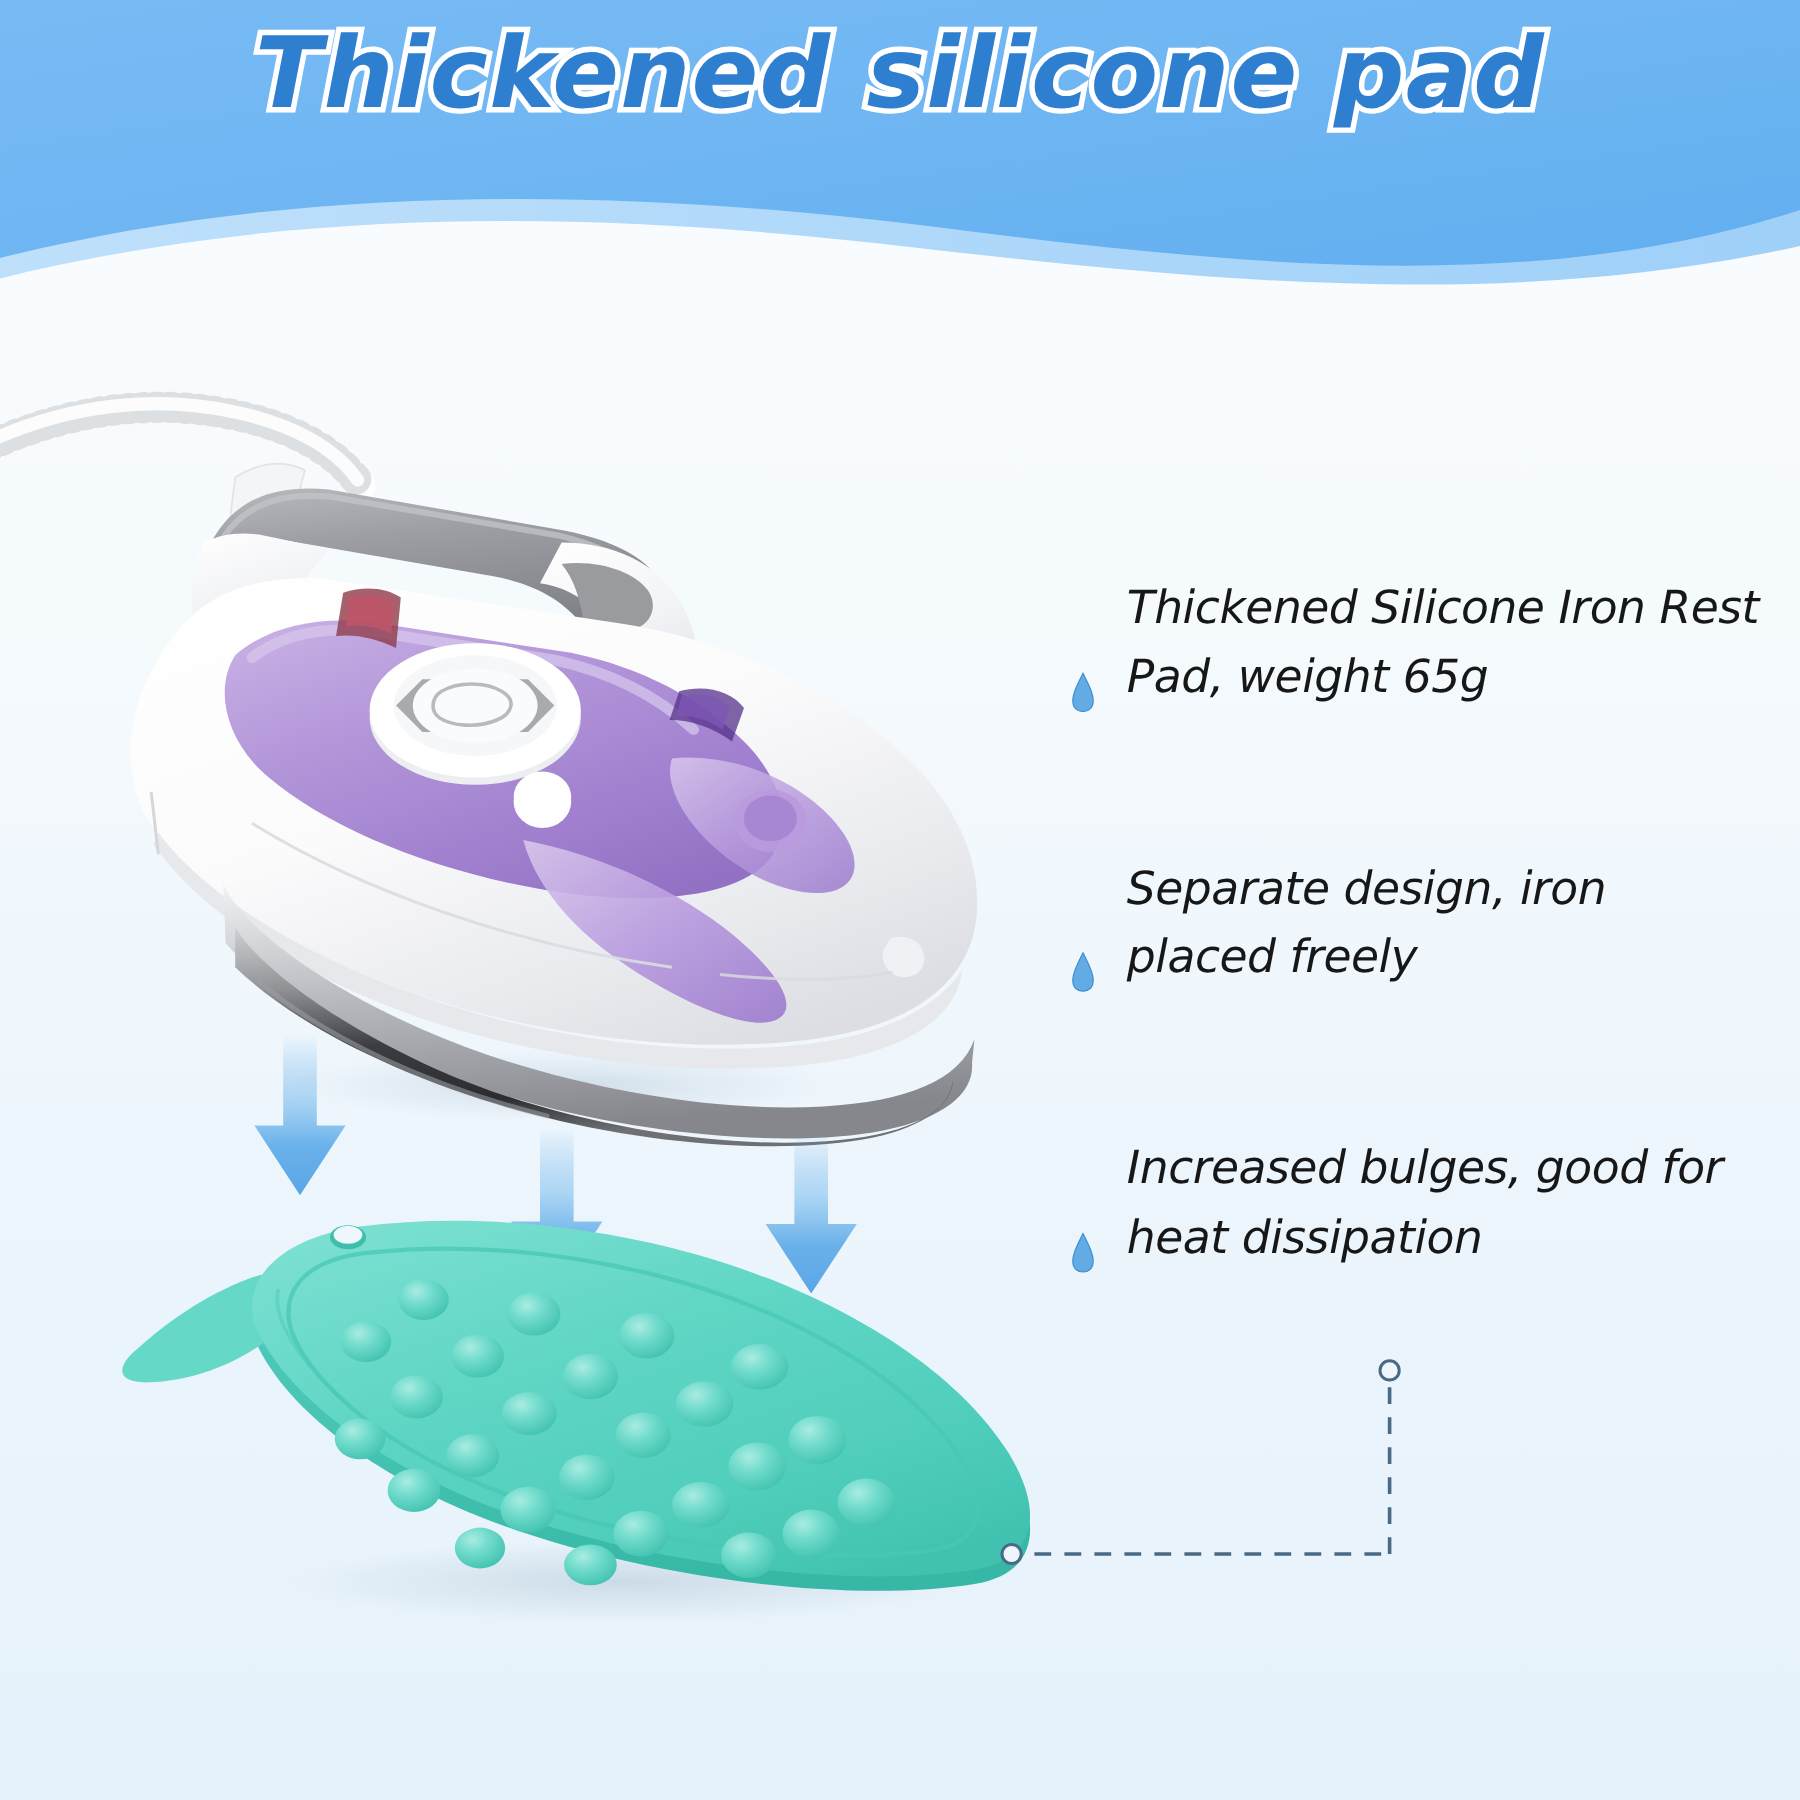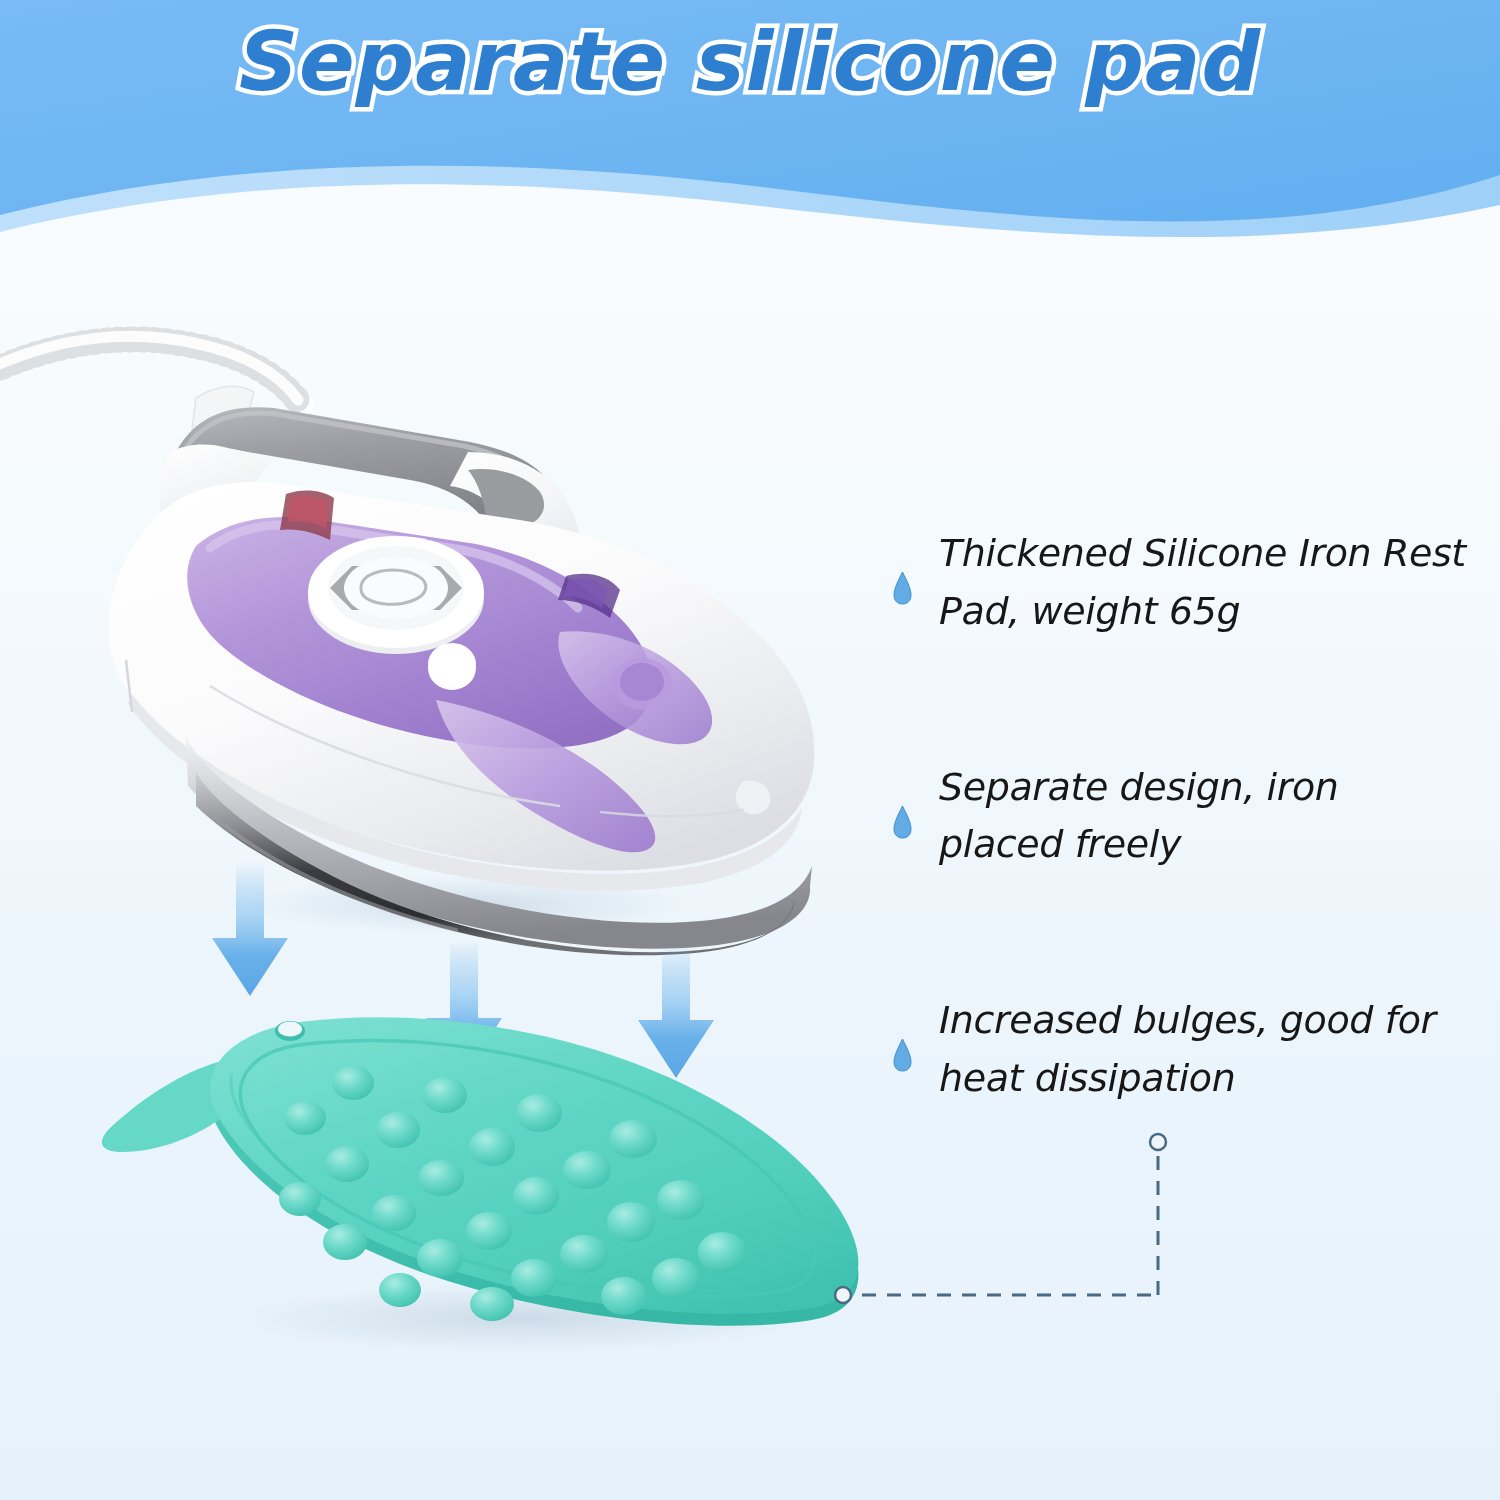--- a/index.html
+++ b/index.html
@@ -24,21 +24,21 @@
     font-style:italic; font-weight:700;
     font-size:82px; line-height:1.12; letter-spacing:1px;
     color:#2f7fd0;
     -webkit-text-stroke:9px #ffffff;
     paint-order:stroke fill;
     text-shadow:0 0 2px #ffffff;
   }
 
   
   .bullets { position:absolute; left:893px; top:478px; width:590px; z-index:6; }
-  .bullet { display:flex; align-items:center; margin-bottom:118px;margin-top:47px; }
+  .bullet { display:flex; align-items:flex-end; margin-bottom:118px; }
   .bullet:last-child { margin-bottom:0; }
   .drop { flex:0 0 auto; width:19px; height:34px; margin:11px 27px 0 0; }
   .btext {
     font-family:"DejaVu Sans", sans-serif;
     font-style:italic; font-weight:400;
     font-size:38px; line-height:1.52; color:#171717;
     letter-spacing:-0.4px; white-space:pre-line;
   }
 
   
@@ -61,21 +61,21 @@
           <stop offset="0%" stop-color="#bfe0fb"></stop>
           <stop offset="100%" stop-color="#9fd0f8"></stop>
         </linearGradient>
       </defs>
 
       <path d="M0,0 H1500 V205 C1260,258 1020,236 760,206 C520,178 260,168 0,232 Z" fill="url(#bandLight)"></path>
 
       <path d="M0,0 H1500 V175 C1280,247 1040,222 770,188 C520,157 250,152 0,215 Z" fill="url(#bandGrad)"></path>
     </svg>
     <div class="title-wrap">
-      <span class="title">Separate silicone pad</span>
+      <span class="title">Thickened silicone pad</span>
     </div>
   </div>
 
   <svg class="stage" width="1500" height="1500" viewBox="0 0 1500 1500">
     <defs>
 
       <linearGradient id="bodyG" x1="0.1" y1="0" x2="0.75" y2="1">
         <stop offset="0%" stop-color="#ffffff"></stop>
         <stop offset="45%" stop-color="#fbfbfc"></stop>
         <stop offset="80%" stop-color="#e9eaee"></stop>

